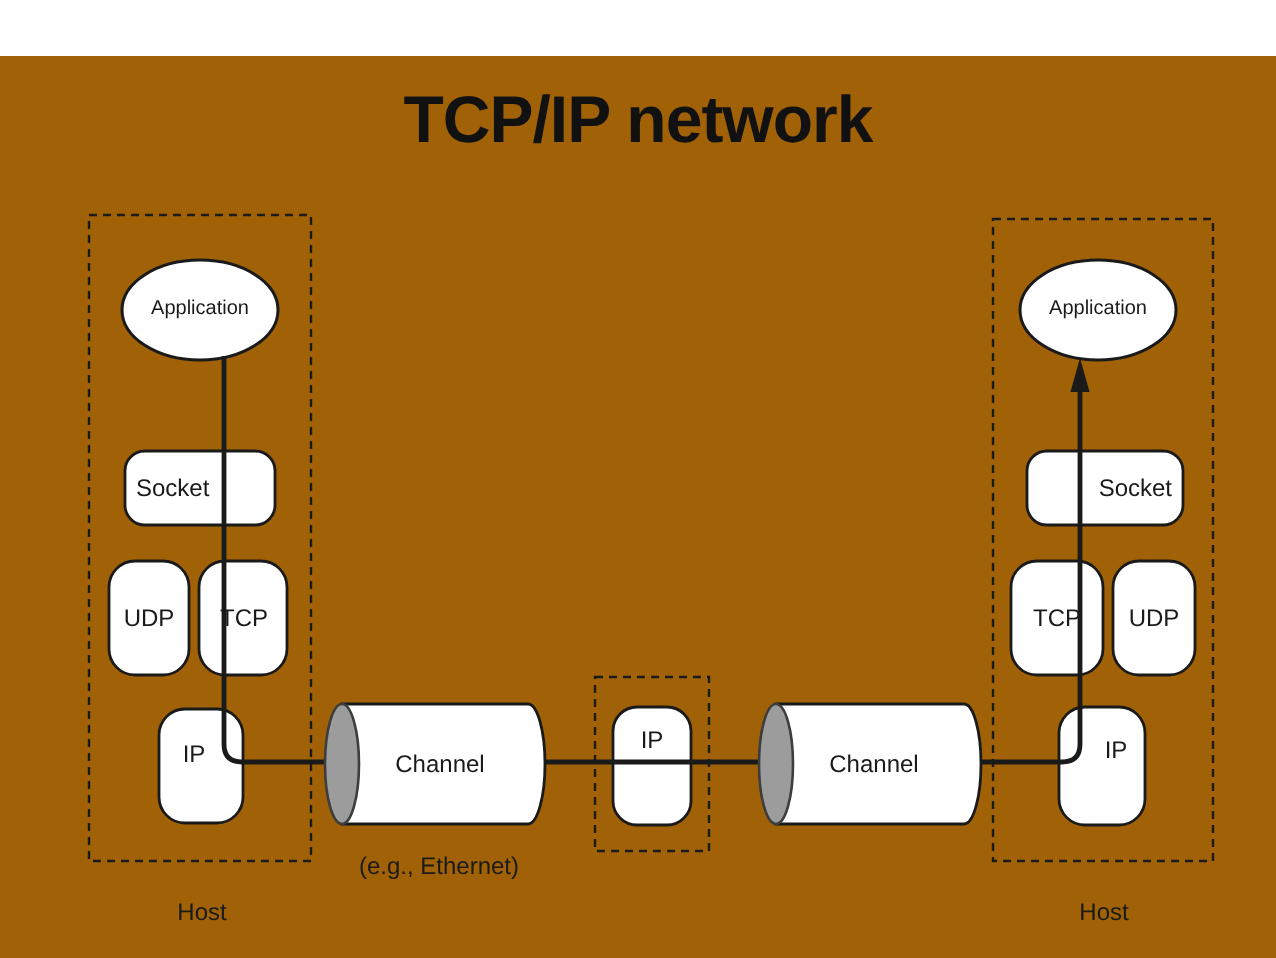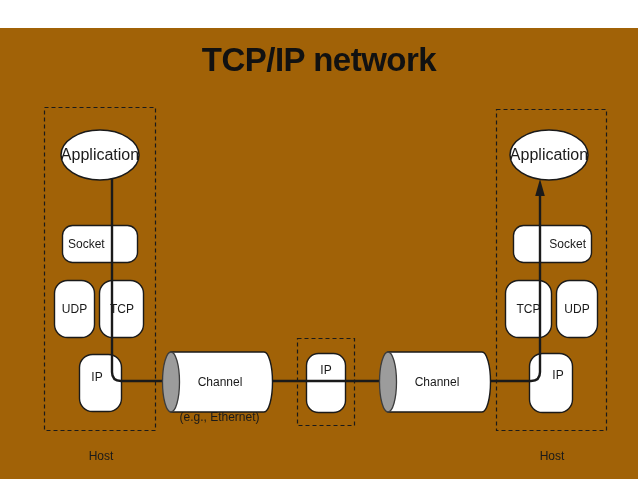--- a/index.html
+++ b/index.html
@@ -34,21 +34,21 @@
     top: 0;
   }
   .lbl {
     position: absolute;
     font-size: 12px;
     line-height: 18px;
     text-align: center;
     white-space: nowrap;
     color: #1a1a1a;
   }
-  .lbl.small { font-size: 16px; }
+  .lbl.small { font-size: 10px; }
   .lbl.big   { font-size: 12px; }
   .lbl.left-align  { text-align: left; }
   .lbl.right-align { text-align: right; }
 </style>
 </head>
 <body>
 
 <div id="slide">
 
   <div id="slide-title">TCP/IP network</div>
@@ -88,21 +88,21 @@
   </svg>
 
   <div class="lbl small" style="left:60px; top:118px; width:80px;">Application</div>
   <div class="lbl left-align" style="left:68px; top:207px; width:70px;">Socket</div>
   <div class="lbl" style="left:54px; top:272px; width:41px;">UDP</div>
   <div class="lbl" style="left:100px; top:272px; width:44px;">TCP</div>
   <div class="lbl" style="left:77px; top:340px; width:40px;">IP</div>
   <div class="lbl big" style="left:61px; top:419px; width:80px;">Host</div>
 
   <div class="lbl" style="left:180px; top:345px; width:80px;">Channel</div>
-  <div class="lbl" style="left:139px; top:380px; width:161px;">(e.g., Ethernet)</div>
+  <div class="lbl" style="left:139px; top:396px; width:161px;">(e.g., Ethernet)</div>
 
   <div class="lbl" style="left:306px; top:333px; width:40px;">IP</div>
 
   <div class="lbl" style="left:397px; top:345px; width:80px;">Channel</div>
 
   <div class="lbl small" style="left:509px; top:118px; width:80px;">Application</div>
   <div class="lbl right-align" style="left:516px; top:207px; width:70px;">Socket</div>
   <div class="lbl" style="left:506px; top:272px; width:45px;">TCP</div>
   <div class="lbl" style="left:556px; top:272px; width:42px;">UDP</div>
   <div class="lbl" style="left:538px; top:338px; width:40px;">IP</div>

